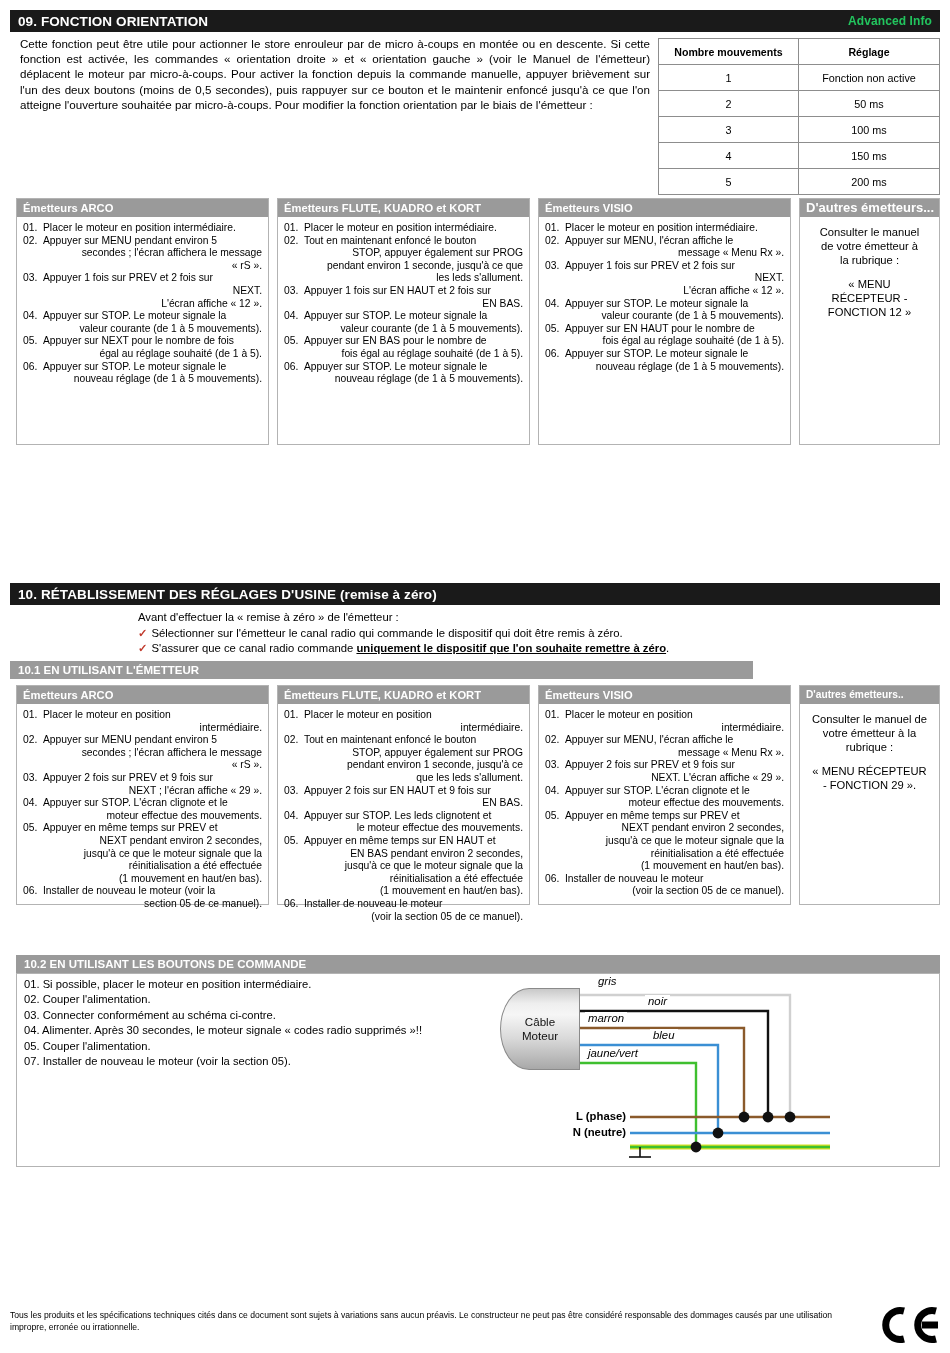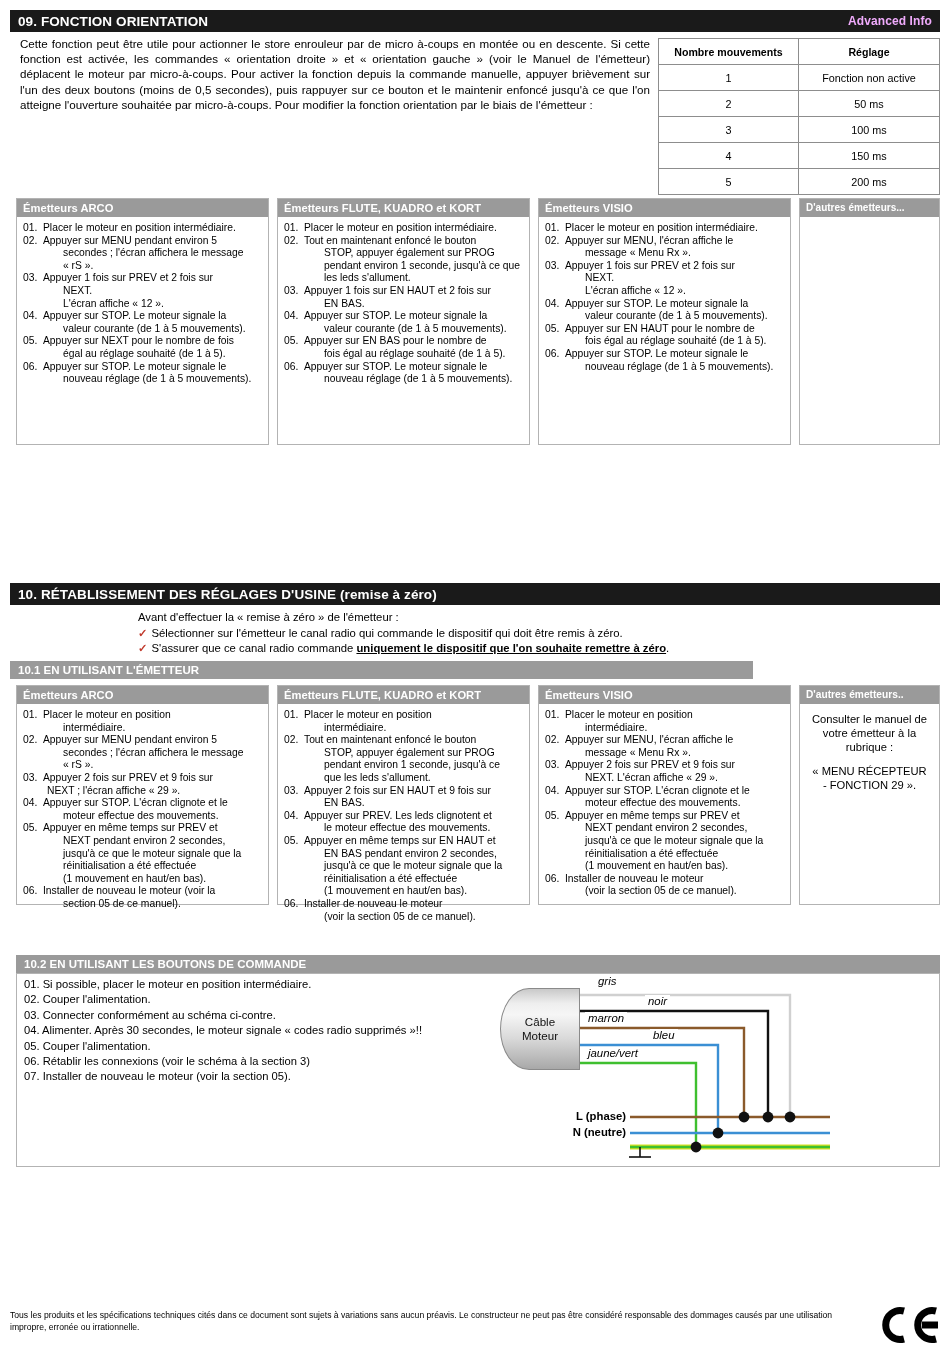--- a/index.html
+++ b/index.html
@@ -23,21 +23,21 @@
     height: 22px;
     display: flex;
     align-items: center;
     padding: 0 8px;
     font-weight: bold;
     font-size: 13.5px;
     letter-spacing: 0.1px;
   }
   .section-bar .title { flex: 1 1 auto; white-space: nowrap; }
   .section-bar .badge {
-    color: #f0abfc;
+    color: #22c55e;
     font-weight: bold;
     font-size: 12px;
     white-space: nowrap;
   }
 
   
   .subsection-bar {
     position: absolute;
     background: #9a9a9a;
     color: #ffffff;
@@ -95,21 +95,21 @@
     font-size: 10.3px;
     line-height: 12.6px;
   }
   .ebox-body ol { list-style: none; margin: 0; padding: 0; }
   .ebox-body li {
     padding-left: 20px;
     text-indent: -20px;
     margin: 0 0 0 0;
   }
   .ebox-body li .num { display: inline-block; width: 20px; text-indent: 0; }
-  .ebox-body li .sub { display: block; text-indent: 0; padding-left: 0; }
+  .ebox-body li .sub { display: block; text-indent: 0; padding-left: 0; text-align: right; }
   .ebox-body.center {
     text-align: center;
     font-size: 11.2px;
     line-height: 14px;
     padding-top: 8px;
   }
   .ebox-body.center .gap { height: 10px; }
 
   
   .reset-intro {
@@ -253,21 +253,34 @@
           <li><span class="num">02.</span><span>Appuyer sur MENU, l'écran affiche le</span><span class="sub" style="margin-left: 20px;">message « Menu Rx ».</span></li>
           <li><span class="num">03.</span><span>Appuyer 1 fois sur PREV et 2 fois sur</span><span class="sub" style="margin-left: 20px;">NEXT.</span><span class="sub" style="margin-left: 20px;">L'écran affiche « 12 ».</span></li>
           <li><span class="num">04.</span><span>Appuyer sur STOP. Le moteur signale la</span><span class="sub" style="margin-left: 20px;">valeur courante (de 1 à 5 mouvements).</span></li>
           <li><span class="num">05.</span><span>Appuyer sur EN HAUT pour le nombre de</span><span class="sub" style="margin-left: 20px;">fois égal au réglage souhaité (de 1 à 5).</span></li>
           <li><span class="num">06.</span><span>Appuyer sur STOP. Le moteur signale le</span><span class="sub" style="margin-left: 20px;">nouveau réglage (de 1 à 5 mouvements).</span></li>
         </ol>
     </div>
   </div>
 
   <div class="ebox" style="left:799px; top:198px; width:141px; height:247px;">
-    <div class="ebox-head" style="font-size:10px;">D'autres émetteurs...</div>
+    <div class="ebox-head" style="font-size:13px;">D'autres émetteurs...</div>
+    <div class="ebox-body center">
+      <div>
+          <div>Consulter le manuel</div>
+          <div>de votre émetteur à</div>
+          <div>la rubrique :</div>
+        </div>
+      <div class="gap"></div>
+      <div>
+          <div>« MENU</div>
+          <div>RÉCEPTEUR -</div>
+          <div>FONCTION 12 »</div>
+        </div>
+    </div>
   </div>
 
   <div class="section-bar" style="left:10px; top:583px; width:930px;">
     <span class="title">10. RÉTABLISSEMENT DES RÉGLAGES D'USINE (remise à zéro)</span>
   </div>
 
   <div class="reset-intro" style="left:138px; top:610px; width:790px;">
     <div class="row">Avant d'effectuer la « remise à zéro » de l'émetteur :</div>
     <div class="row">
       <span class="chk">✓</span><span>Sélectionner sur l'émetteur le canal radio qui commande le dispositif qui doit être remis à zéro.</span>
@@ -295,21 +308,21 @@
     </div>
   </div>
 
   <div class="ebox" style="left:277px; top:685px; width:253px; height:220px;">
     <div class="ebox-head">Émetteurs FLUTE, KUADRO et KORT</div>
     <div class="ebox-body">
       <ol>
           <li><span class="num">01.</span><span>Placer le moteur en position</span><span class="sub" style="margin-left: 20px;">intermédiaire.</span></li>
           <li><span class="num">02.</span><span>Tout en maintenant enfoncé le bouton</span><span class="sub" style="margin-left: 20px;">STOP, appuyer également sur PROG</span><span class="sub" style="margin-left: 20px;">pendant environ 1 seconde, jusqu'à ce</span><span class="sub" style="margin-left: 20px;">que les leds s'allument.</span></li>
           <li><span class="num">03.</span><span>Appuyer 2 fois sur EN HAUT et 9 fois sur</span><span class="sub" style="margin-left: 20px;">EN BAS.</span></li>
-          <li><span class="num">04.</span><span>Appuyer sur PREV. Les leds clignotent et</span><span class="sub" style="margin-left: 20px;">le moteur effectue des mouvements.</span></li>
+          <li><span class="num">04.</span><span>Appuyer sur STOP. Les leds clignotent et</span><span class="sub" style="margin-left: 20px;">le moteur effectue des mouvements.</span></li>
           <li><span class="num">05.</span><span>Appuyer en même temps sur EN HAUT et</span><span class="sub" style="margin-left: 20px;">EN BAS pendant environ 2 secondes,</span><span class="sub" style="margin-left: 20px;">jusqu'à ce que le moteur signale que la</span><span class="sub" style="margin-left: 20px;">réinitialisation a été effectuée</span><span class="sub" style="margin-left: 20px;">(1 mouvement en haut/en bas).</span></li>
           <li><span class="num">06.</span><span>Installer de nouveau le moteur</span><span class="sub" style="margin-left: 20px;">(voir la section 05 de ce manuel).</span></li>
         </ol>
     </div>
   </div>
 
   <div class="ebox" style="left:538px; top:685px; width:253px; height:220px;">
     <div class="ebox-head">Émetteurs VISIO</div>
     <div class="ebox-body">
       <ol>
@@ -344,21 +357,20 @@
   </div>
 
   <div class="frame102" style="left:16px; top:973px; width:924px; height:194px;"></div>
 
   <div class="steps102" style="left:24px; top:977px; width:500px;">
     <div>01. Si possible, placer le moteur en position intermédiaire.</div>
     <div>02. Couper l'alimentation.</div>
     <div>03. Connecter conformément au schéma ci-contre.</div>
     <div>04. Alimenter. Après 30 secondes, le moteur signale « codes radio supprimés »!!</div>
     <div>05. Couper l'alimentation.</div>
-    <div>06. Rétablir les connexions (voir le schéma à la section 3)</div>
     <div>07. Installer de nouveau le moteur (voir la section 05).</div>
   </div>
 
   <div class="wiring" style="left:500px; top:975px; width:440px; height:190px;">
 
     <svg width="440" height="190" viewBox="0 0 440 190" style="position:absolute; left:0; top:0;">
 
       <polyline points="78,20 290,20 290,142" fill="none" stroke="#d0d0d0" stroke-width="2.4"></polyline>
 
       <polyline points="78,36 268,36 268,142" fill="none" stroke="#111111" stroke-width="2.4"></polyline>

